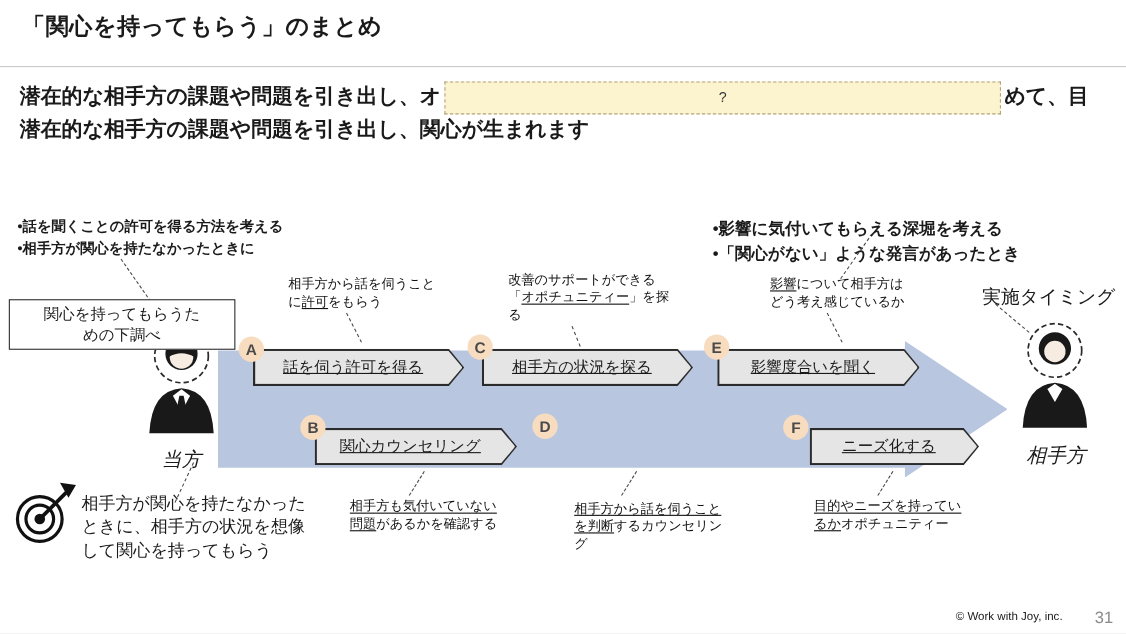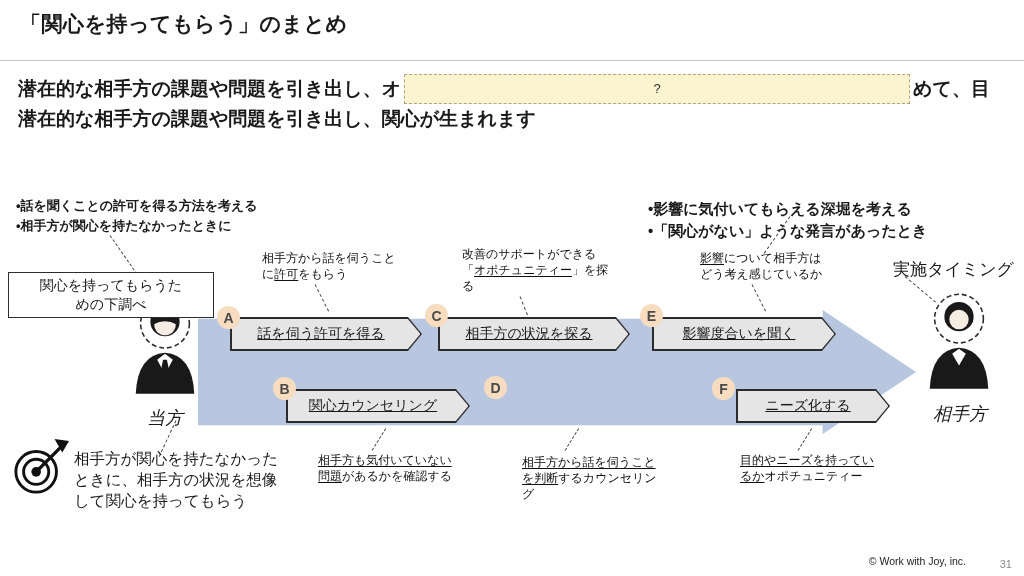--- a/index.html
+++ b/index.html
@@ -87,21 +87,21 @@
   #conn-4 { left:790px; top:216px; width:45px; transform:rotate(125deg); }
   #conn-5 { left:905px; top:276px; width:40px; transform:rotate(40deg); }
   #conn-6 { left:315px; top:284px; width:30px; transform:rotate(63deg); }
   #conn-7 { left:520px; top:296px; width:20px; transform:rotate(68deg); }
   #conn-8 { left:752px; top:284px; width:30px; transform:rotate(63deg); }
   #conn-9  { left:372px; top:450px; width:26px; transform:rotate(-58deg); }
   #conn-10 { left:565px; top:450px; width:26px; transform:rotate(-58deg); }
   #conn-11 { left:798px; top:450px; width:26px; transform:rotate(-58deg); }
 
   #footer-copyright { right:58px; bottom:9px; font-size:10.5px; color:#222;text-align:right; }
-  #page-number { right:12px; bottom:6px; font-size:11px; color:#8a8a8a; }
+  #page-number { right:12px; bottom:6px; font-size:15px; color:#8a8a8a; }
 </style>
 </head>
 <body>
 
 <div id="slide">
 
   <div id="title" class="abs">「関心を持ってもらう」のまとめ</div>
   <div id="title-divider" class="abs"></div>
 
   <div id="intro" class="abs">

